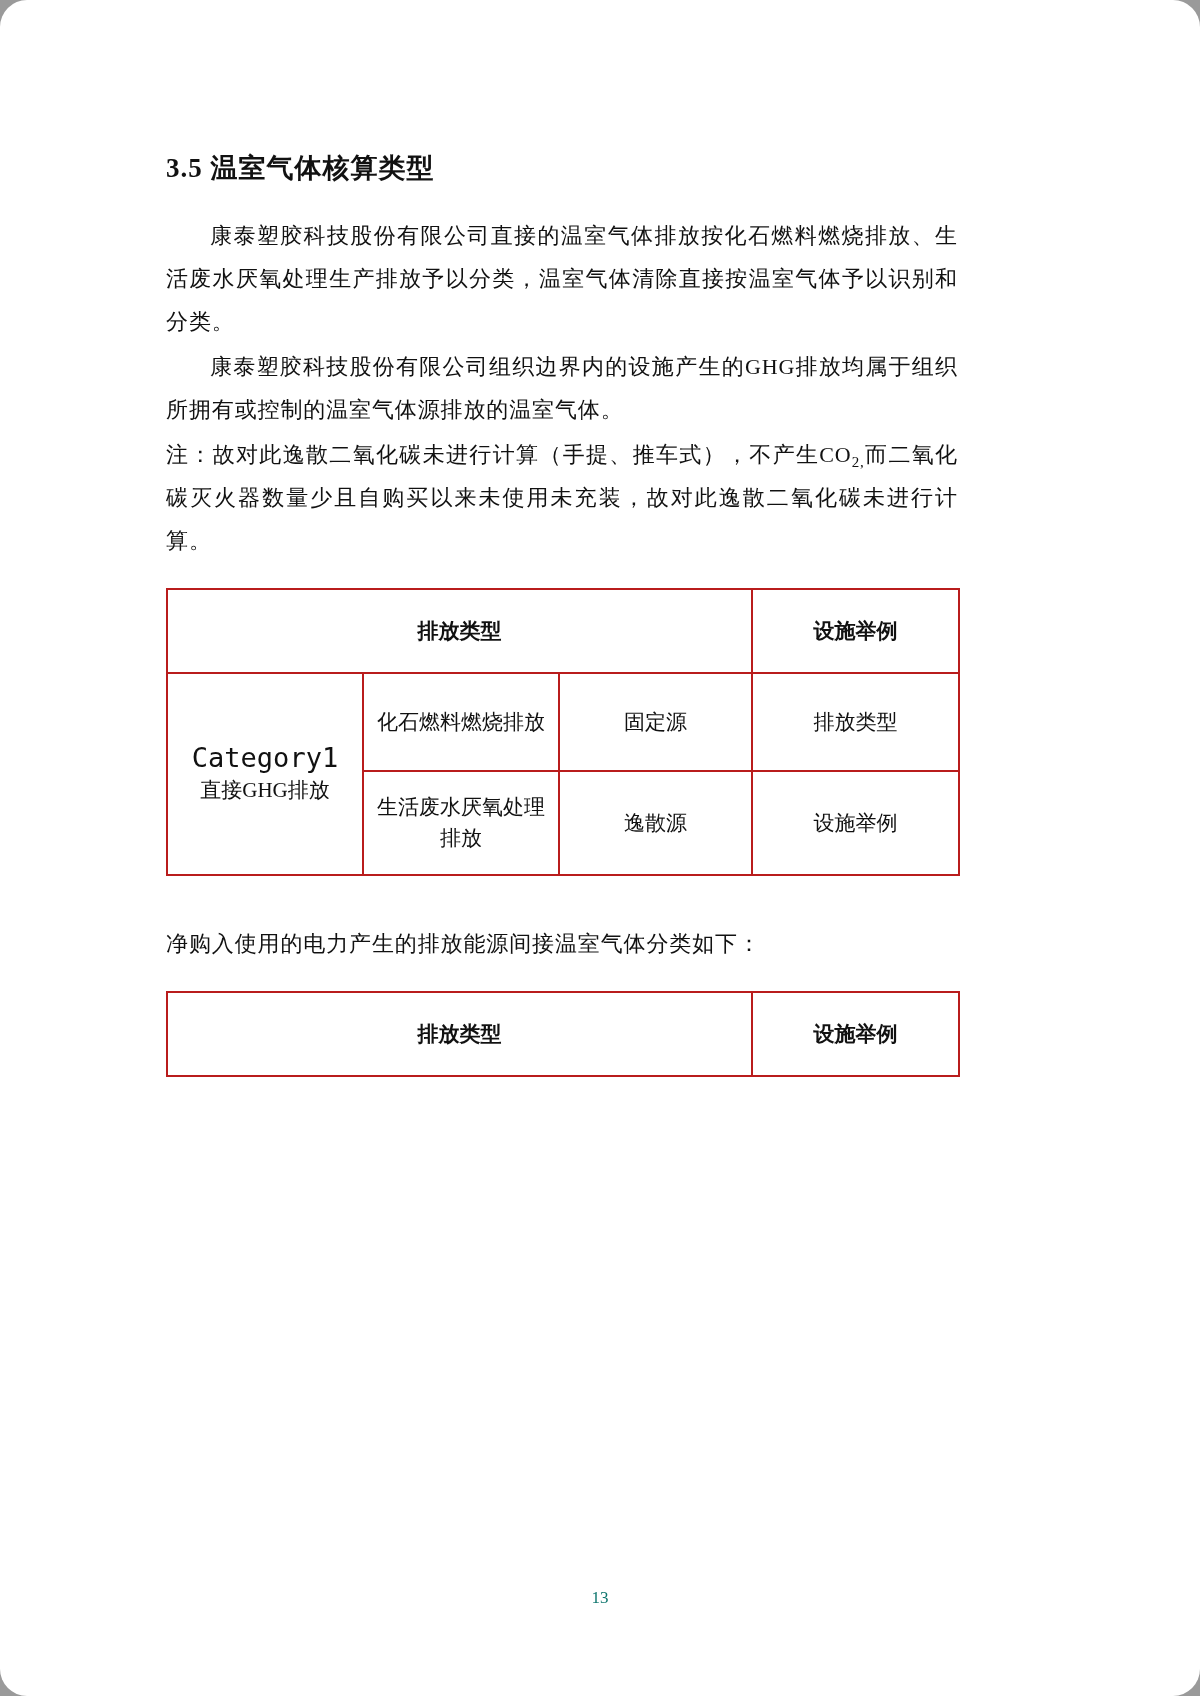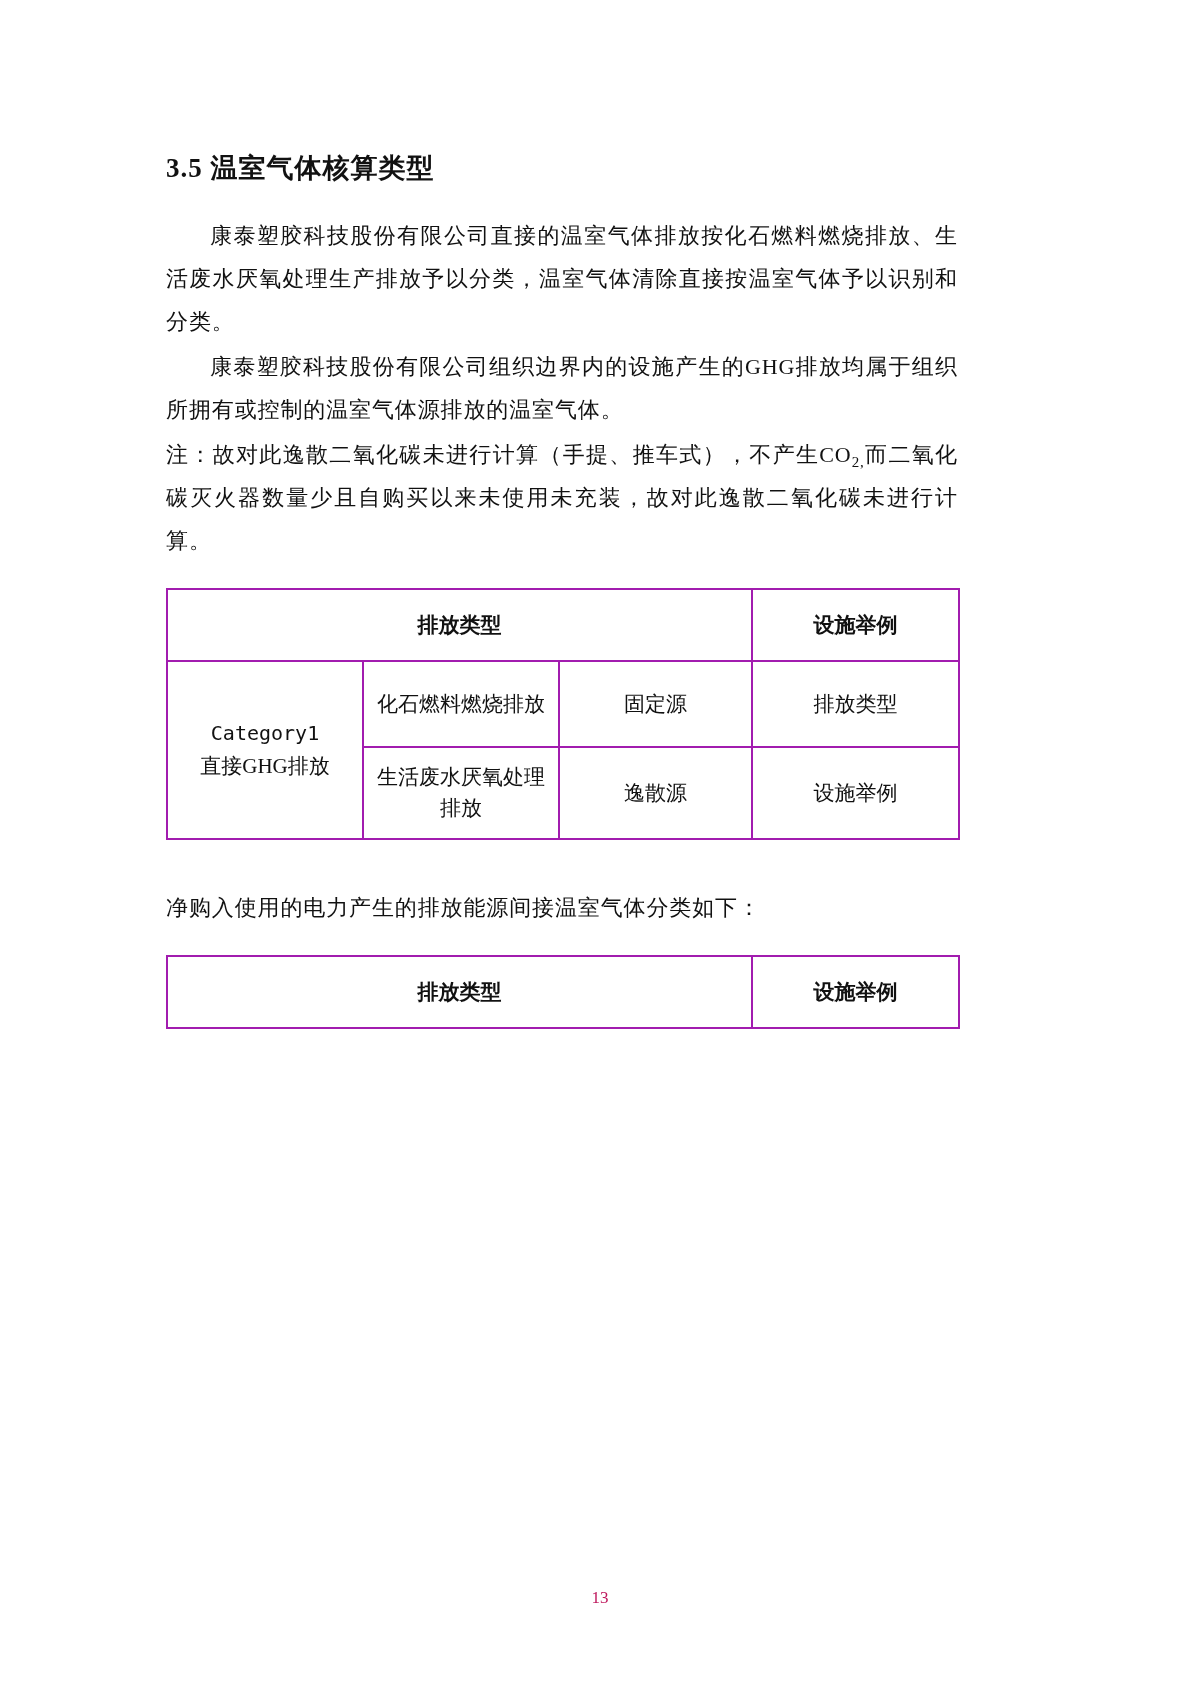--- a/index.html
+++ b/index.html
@@ -4,20 +4,21 @@
 <style>
   html,body{margin:0;padding:0;background:#9a9a9a;}
   .page{
     position:relative;
     width:1200px;height:1696px;
     margin:0 auto;
     background:#ffffff;
     color:#111;
     font-family:"Liberation Serif","DejaVu Serif",serif;
     overflow:hidden;
+    border-radius:27px;
   }
   .content{
     position:absolute;
     left:166px;top:150px;
     width:792px;
   }
   .heading{
     font-size:27px;
     font-weight:bold;
     margin:0 0 28px 0;
@@ -39,51 +40,51 @@
     vertical-align:-5px;
   }
   table.doc-table{
     border-collapse:collapse;
     width:792px;
     table-layout:fixed;
     margin-top:26px;
     font-size:21px;
   }
   table.doc-table td{
-    border:2px solid #a21caf;
+    border:2px solid #b91c1c;
     text-align:center;
     vertical-align:middle;
-    padding:12px 8px;
+    padding:18px 8px;
     line-height:31px;
   }
   td.hdr{
     font-weight:bold;
     height:46px;
     padding-bottom:14px;
   }
   .latin{
     font-family:"DejaVu Sans Mono","Liberation Mono",monospace;
-    font-size:20px;
+    font-size:27px;
   }
   .cat-cell div{ line-height:33px; }
   .t1-row1 td{ height:60px;margin-left:28px; }
   .t1-row2 td{ height:66px; }
   .t2-body td{ height:112px; }
   .between-para{
     margin-top:46px;
     margin-bottom:0;
   }
   .page-number{
     position:absolute;
     left:0;right:0;
     top:1588px;
     text-align:center;
     font-size:17px;
     font-family:"Liberation Serif","DejaVu Serif",serif;
-    color:#be185d;
+    color:#0f766e;
   }
 </style>
 </head>
 <body>
 
 <div class="page">
   <div class="content">
 
     <h1 class="heading">3.5 温室气体核算类型</h1>
 

